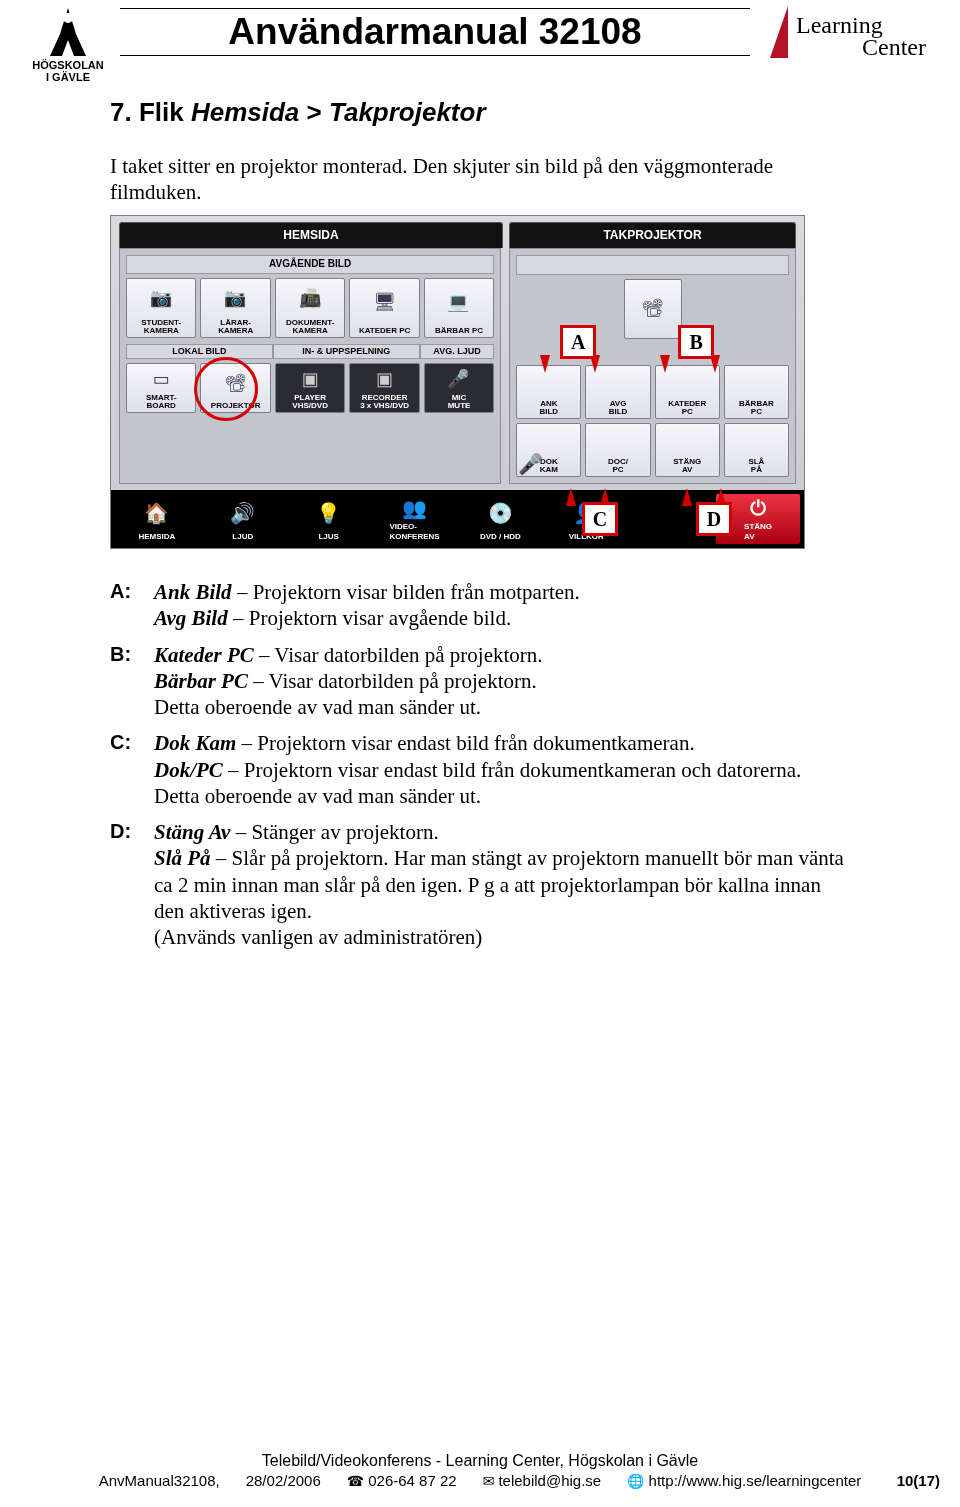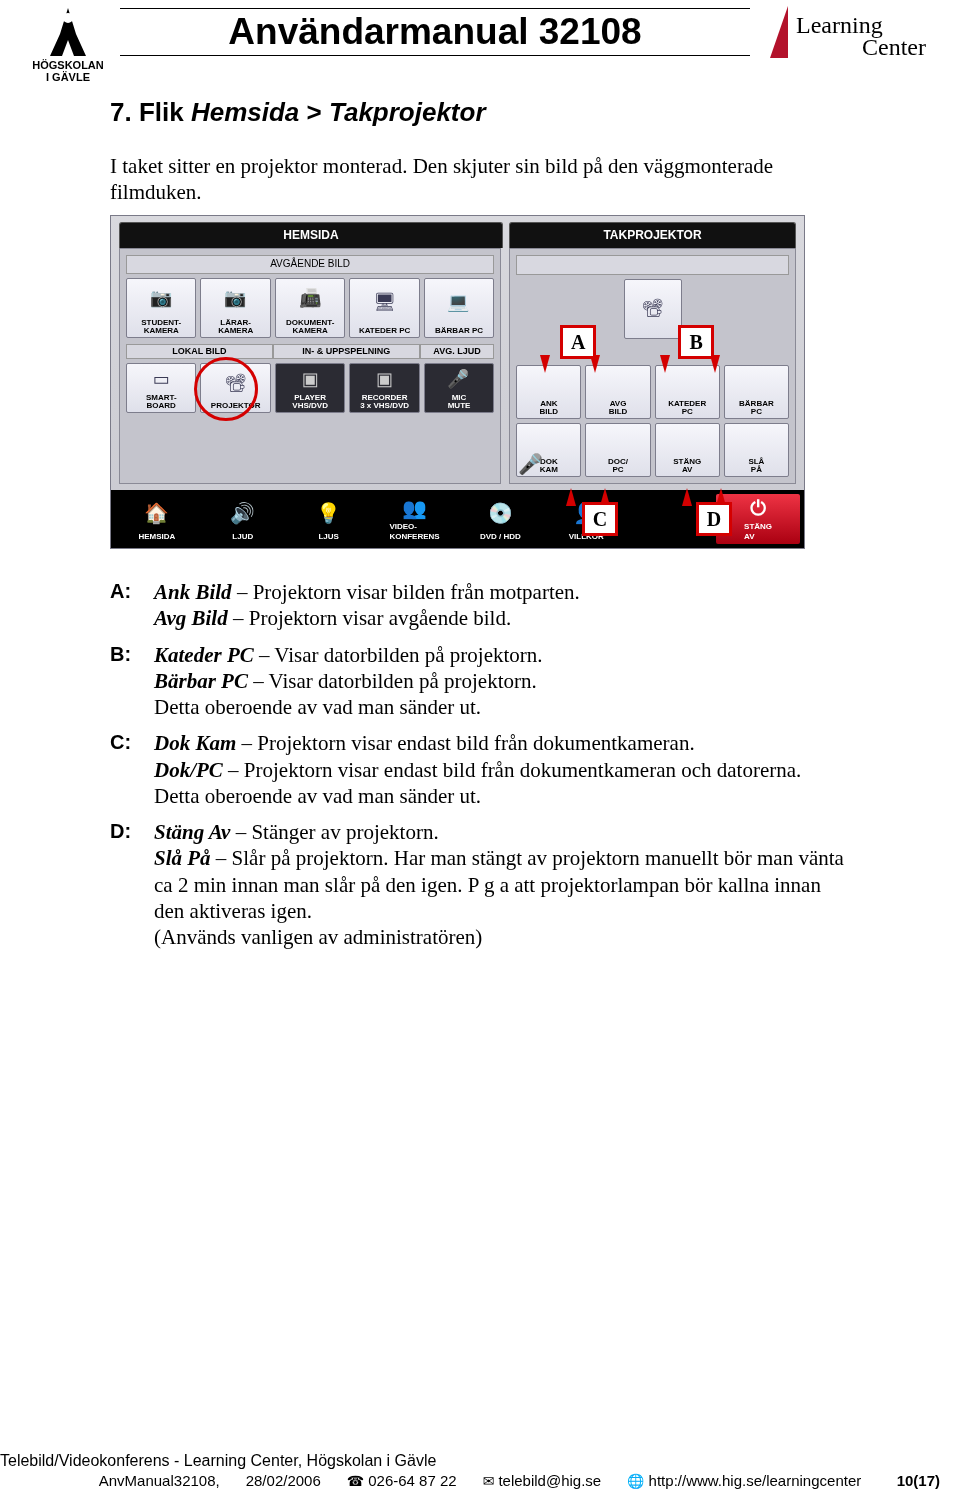--- a/index.html
+++ b/index.html
@@ -129,21 +129,21 @@
     border: 1px solid #8a8a96;
     flex: 1;
     padding: 6px;
     box-sizing: border-box;
   }
   .pane.left { flex: 1.35; }
   .subhdr {
     background: #d8d8e0;
     border: 1px solid #999;
     font-size: 10px;
-    font-weight: normal;
+    font-weight: bold;
     text-align: center;
     padding: 2px 0;
     margin-bottom: 4px;
   }
   .subhdr.full { display:block; }
   .row { display:flex; gap:4px; }
   .cell {
     flex:1;
     background: linear-gradient(#f6f6fb,#dfe0ea);
     border:1px solid #7d7d8c;
@@ -244,21 +244,21 @@
   .legend { display:flex; gap:18px; margin-bottom:10px; align-items:flex-start; }
   .legend .k { font-family:Arial,Helvetica,sans-serif; font-weight:bold; width:26px; font-size:20px;}
   .legend .v { flex:1; font-size:21px; line-height:1.25;}
   .bi { font-weight:bold; font-style:italic; }
 
   
   .footer {
     position:absolute; bottom:18px; left:0; right:0;
     font-family: Arial, Helvetica, sans-serif;
     font-size:16px;
-    text-align:left;
+    text-align:center;
   }
   .footer .l1{ margin-bottom:2px; }
   .footer-row{
     display:flex; justify-content:center; gap:26px;
     font-size:15px;
   }
   .footer-row .fi{ display:flex; align-items:center; gap:4px;}
   .footer-row .icn{ font-size:14px; }
   .footer .pg{ position:absolute; right:20px; bottom:0; font-weight:bold; font-size:15px;}
   .bold{font-weight:bold;}

